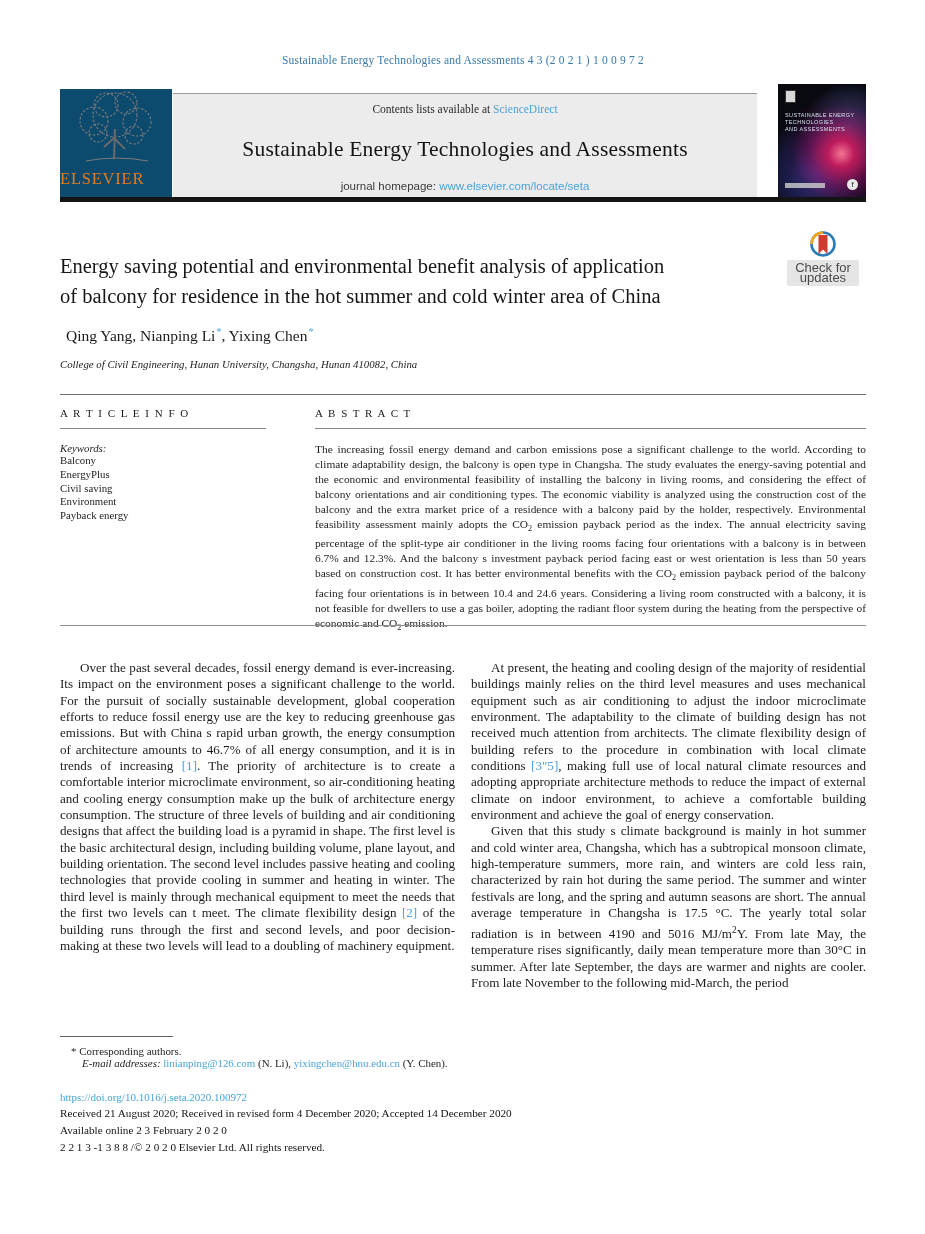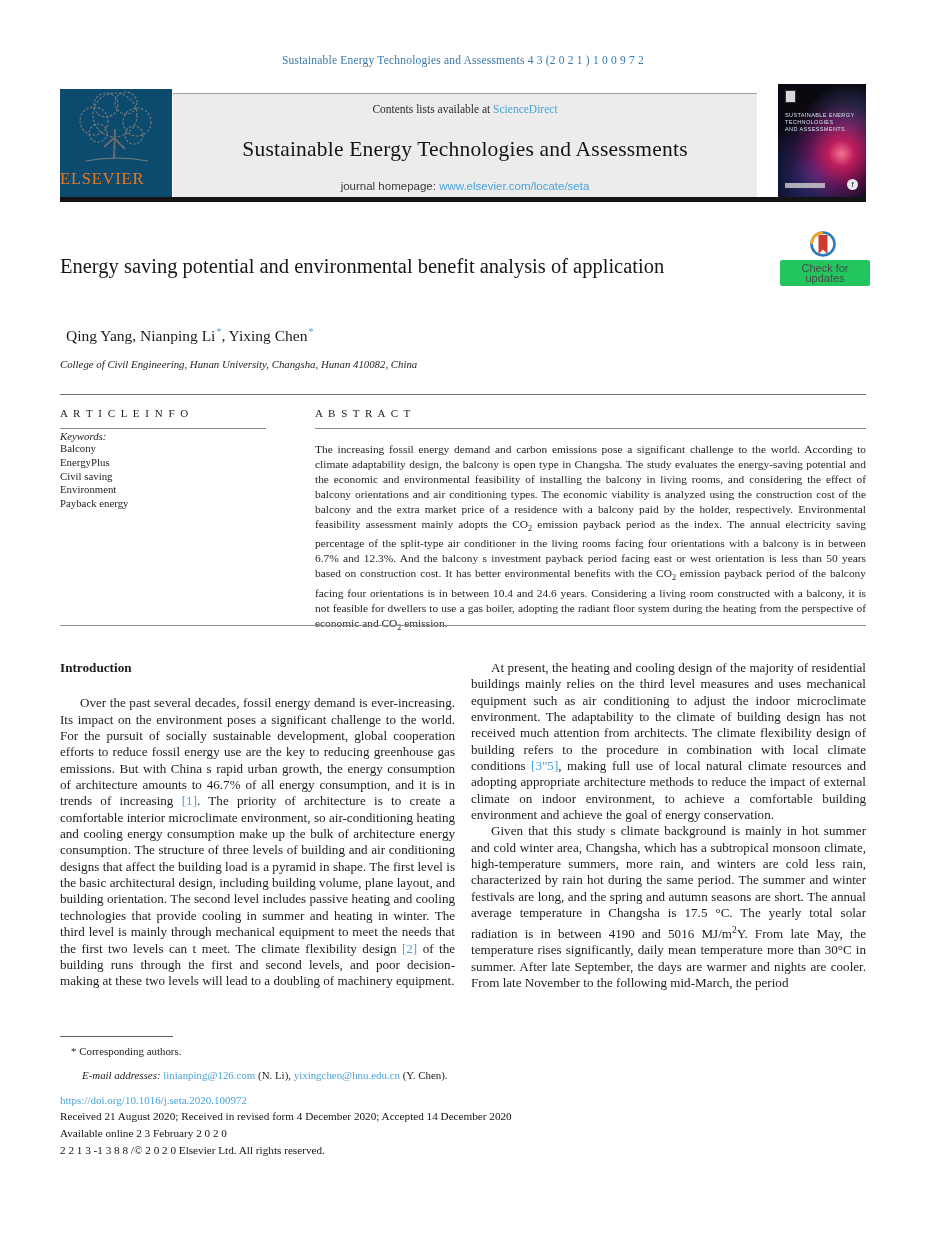--- a/index.html
+++ b/index.html
@@ -37,56 +37,56 @@
   .cover-foot{position:absolute;left:7px;bottom:12px;width:40px;height:5px;background:#cfcfcf;opacity:.8;}
   .cover-dot{position:absolute;right:8px;bottom:10px;width:11px;height:11px;border-radius:50%;
              background:#e8e8e8;color:#222;font-size:8px;line-height:11px;text-align:center;
              font-family:"Liberation Sans",sans-serif;}
   .black-bar{position:absolute;top:197px;left:60px;width:806px;height:5px;background:#141414;}
 
   
   .title-block{position:absolute;top:251px;left:60px;width:730px;font-size:20.5px;
                line-height:30px;color:#161616;}
   .check-badge{position:absolute;top:228px;left:780px;width:86px;height:56px;text-align:center;}
-  .badge-label{margin:-6px auto 0;width:90px;background:#22c55e;border-radius:2px;
-               font-family:"Liberation Sans",sans-serif;font-size:11px;line-height:10px;
+  .badge-label{margin:-6px auto 0;width:72px;background:#e5e5e5;border-radius:2px;
+               font-family:"Liberation Sans",sans-serif;font-size:13px;line-height:10px;
                color:#4a4a4a;padding:3px 0;}
   .authors{position:absolute;top:326px;left:60px;font-size:15.5px;color:#1a1a1a;margin-left:6px;}
   .astx{color:#4aa3d8;font-size:10px;vertical-align:super;margin-left:1px;}
   .affil{position:absolute;top:358px;left:60px;font-size:10.8px;font-style:italic;color:#222;}
   .rule-a{position:absolute;top:394px;left:60px;width:806px;height:1px;background:#6f6f6f;}
 
   
   .info-col{position:absolute;top:407px;left:60px;width:247px;}
   .col-heading{font-size:11px;letter-spacing:1.5px;color:#1a1a1a;}
   .rule-b{margin-top:9px;width:206px;height:1px;background:#8a8a8a;}
-  .kw-label{margin-top:1px;font-size:10.8px;font-style:italic;}
+  .kw-label{margin-top:13px;font-size:10.8px;font-style:italic;}
   .kw-item{font-size:10.8px;line-height:13.8px;}
   .abstract-col{position:absolute;top:407px;left:315px;width:551px;}
   .rule-c{margin-top:9px;width:100%;height:1px;background:#8a8a8a;}
   .abstract-text{margin-top:13px;font-size:11.4px;line-height:15px;text-align:justify;color:#1e1e1e;}
   sub{font-size:72%;} sup{font-size:72%;}
   .rule-d{position:absolute;top:625px;left:60px;width:806px;height:1px;background:#8f8f8f;}
 
   
   .body-section{position:absolute;top:660px;left:60px;width:806px;}
   .cols{display:flex;gap:16px;}
   .bcol{width:395px;text-align:justify;font-size:13.1px;line-height:16.35px;color:#1c1c1c;}
   .intro-heading{font-weight:bold;font-size:13.2px;margin:0 0 19px 0;text-align:left;}
   .para{margin:0;}
   .indent{text-indent:20px;}
   .cite{color:#4aa3d8;cursor:pointer;}
 
   
   .footer{position:absolute;top:1036px;left:60px;width:806px;font-size:10.9px;color:#1c1c1c;}
   .fn-rule{width:113px;height:1px;background:#606060;}
   .fn1{margin-top:8px;padding-left:11px;}
-  .fn2{margin-top:12px;padding-left:22px;}
+  .fn2{margin-top:0;padding-left:22px;}
   .em-label{font-style:italic;}
-  .doi-line{margin-top:13px;font-size:11px;}
+  .doi-line{margin-top:22px;font-size:11px;}
   .meta-line{margin-top:3px;font-size:11.2px;line-height:14px;color:#141414;}
 </style>
 </head>
 <body>
 
 <div class="page">
 
   <div class="journal-ref">Sustainable Energy Technologies and Assessments 4 3  (2 0 2 1 ) 1 0 0 9 7 2</div>
 
   <div class="banner">
@@ -130,20 +130,21 @@
       </div>
       <div class="cover-foot"></div>
       <div class="cover-dot">f</div>
     </div>
   </div>
 
   <div class="black-bar"></div>
 
   <div class="title-block">
     <span>Energy saving potential and environmental benefit analysis of application</span><br>
+    <span>of balcony for residence in the hot summer and cold winter area of China</span>
   </div>
 
   <div class="check-badge">
     <svg width="34" height="34" viewBox="0 0 34 34">
       <circle cx="17" cy="16" r="11.5" fill="#ffffff" stroke="#2a7ab8" stroke-width="2.6"></circle>
       <path d="M5.5 16 A11.5 11.5 0 0 1 17 4.5" fill="none" stroke="#f5a81c" stroke-width="2.6"></path>
       <path d="M12.5 7 h9 v19 l-4.5 -4.5 -4.5 4.5 z" fill="#cf3a2e"></path>
     </svg>
     <div class="badge-label">
       <div>Check for</div>
@@ -175,21 +176,20 @@
     <div class="abstract-text">
       <span>The increasing fossil energy demand and carbon emissions pose a significant challenge to the world. According to climate adaptability design, the balcony is open type in Changsha. The study evaluates the energy-saving potential and the economic and environmental feasibility of installing the balcony in living rooms, and considering the effect of balcony orientations and air conditioning types. The economic viability is analyzed using the construction cost of the balcony and the extra market price of a residence with a balcony paid by the holder, respectively. Environmental feasibility assessment mainly adopts the CO</span><sub>2</sub><span> emission payback period as the index. The annual electricity saving percentage of the split-type air conditioner in the living rooms facing four orientations with a balcony is in between 6.7% and 12.3%. And the balcony s investment payback period facing east or west orientation is less than 50 years based on construction cost. It has better environmental benefits with the CO</span><sub>2</sub><span> emission payback period of the balcony facing four orientations is in between 10.4 and 24.6 years. Considering a living room constructed with a balcony, it is not feasible for dwellers to use a gas boiler, adopting the radiant floor system during the heating from the perspective of economic and CO</span><sub>2</sub><span> emission.</span>
     </div>
   </div>
 
   <div class="rule-d"></div>
 
   <div class="body-section">
     <div class="cols">
       <div class="bcol">
-        <h2 class="intro-heading">Introduction</h2>
         <p class="para indent">
           <span>Over the past several decades, fossil energy demand is ever-increasing. Its impact on the environment poses a significant challenge to the world. For the pursuit of socially sustainable development, global cooperation efforts to reduce fossil energy use are the key to reducing greenhouse gas emissions. But with China s rapid urban growth, the energy consumption of architecture amounts to 46.7% of all energy consumption, and it is in trends of increasing </span><span class="cite">[1]</span><span>. The priority of architecture is to create a comfortable interior microclimate environment, so air-conditioning heating and cooling energy consumption make up the bulk of architecture energy consumption. The structure of three levels of building and air conditioning designs that affect the building load is a pyramid in shape. The first level is the basic architectural design, including building volume, plane layout, and building orientation. The second level includes passive heating and cooling technologies that provide cooling in summer and heating in winter. The third level is mainly through mechanical equipment to meet the needs that the first two levels can t meet. The climate flexibility design </span><span class="cite">[2]</span><span> of the building runs through the first and second levels, and poor decision-making at these two levels will lead to a doubling of machinery equipment.</span>
         </p>
       </div>
       <div class="bcol">
         <p class="para indent">
           <span>At present, the heating and cooling design of the majority of residential buildings mainly relies on the third level measures and uses mechanical equipment such as air conditioning to adjust the indoor microclimate environment. The adaptability to the climate of building design has not received much attention from architects. The climate flexibility design of building refers to the procedure in combination with local climate conditions </span><span class="cite">[3"5]</span><span>, making full use of local natural climate resources and adopting appropriate architecture methods to reduce the impact of external climate on indoor environment, to achieve a comfortable building environment and achieve the goal of energy conservation.</span>
         </p>
         <p class="para indent">
           <span>Given that this study s climate background is mainly in hot summer and cold winter area, Changsha, which has a subtropical monsoon climate, high-temperature summers, more rain, and winters are cold less rain, characterized by rain hot during the same period. The summer and winter festivals are long, and the spring and autumn seasons are short. The annual average temperature in Changsha is 17.5 °C. The yearly total solar radiation is in between 4190 and 5016 MJ/m</span><sup>2</sup><span>Y. From late May, the temperature rises significantly, daily mean temperature more than 30°C in summer. After late September, the days are warmer and nights are cooler. From late November to the following mid-March, the period</span>

